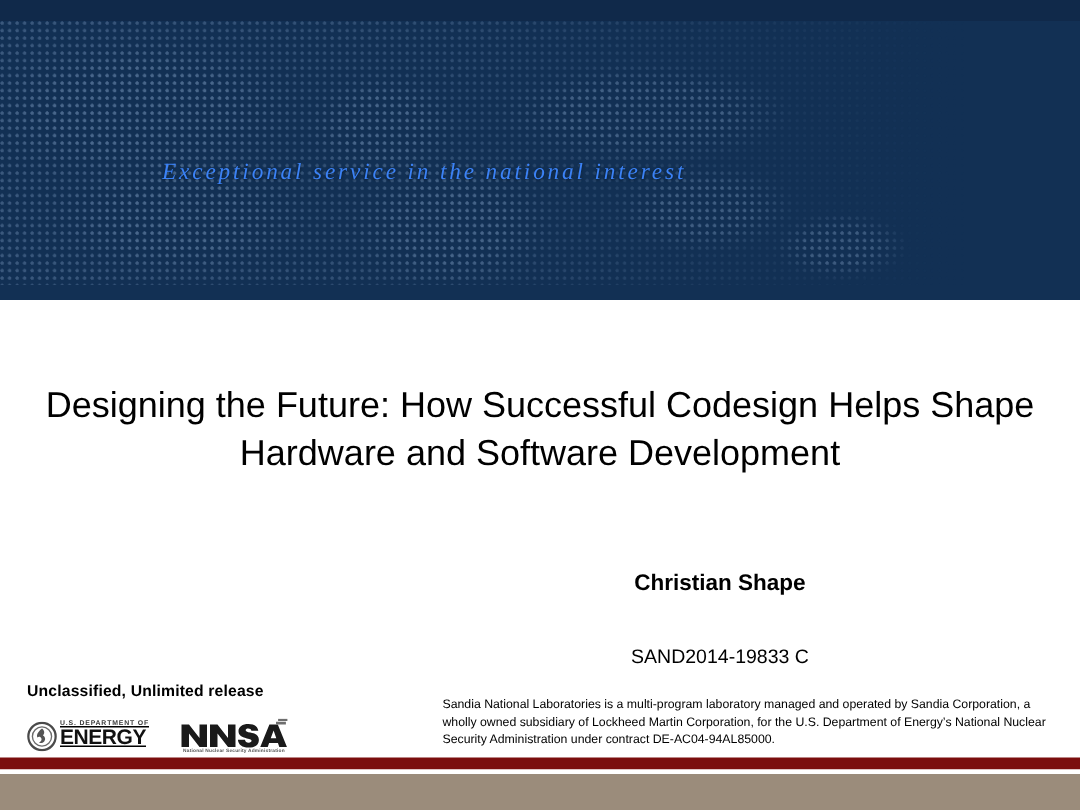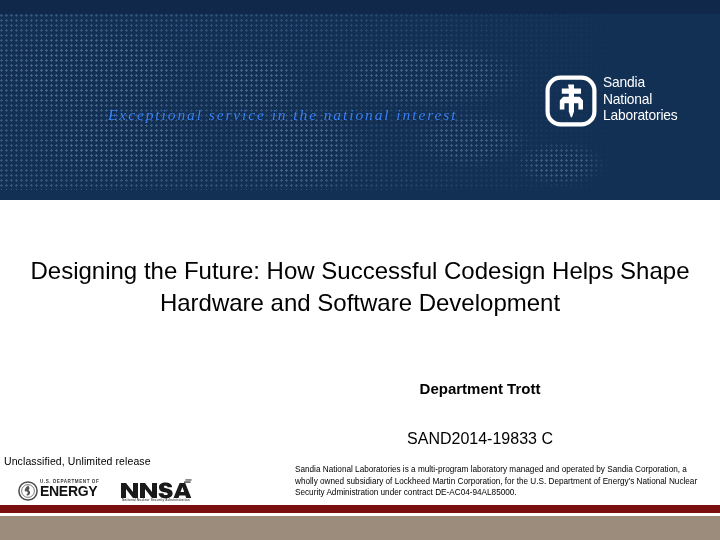--- a/index.html
+++ b/index.html
@@ -147,43 +147,43 @@
     font-size: 15px;
     font-weight: bold;
     color: #000000;
   }
   .sand-number {
     position: absolute;
     left: 300px;
     top: 430px;
     width: 360px;
     text-align: center;
-    font-size: 16px;
+    font-size: 13px;
     color: #000000;
   }
 
   
   .disclaimer {
     position: absolute;
     left: 295px;
     top: 464px;
     width: 412px;
     text-align: left;
     font-size: 8.2px;
     line-height: 11.6px;
     color: #000000;
   }
 
   
   .unclassified {
     position: absolute;
-    left: 4px;
+    left: 18px;
     top: 455px;
     font-size: 10.5px;
-    font-weight: normal;
+    font-weight: bold;
     color: #000000;
     letter-spacing: 0.1px;
     white-space: nowrap;
   }
   .agency-logos {
     position: absolute;
     left: 14px;
     top: 478px;
     width: 180px;
     height: 26px;
@@ -193,21 +193,21 @@
     left: 4px; top: 0;
     width: 92px; height: 26px;
   }
   .doe-seal {
     position: absolute;
     left: 0; top: 3px;
     width: 20px; height: 20px;
   }
   .doe-text {
     position: absolute;
-    left: 22px; top: 1px;
+    left: 22px; top: 1px; text-decoration: underline;
   }
   .doe-sub {
     font-size: 4.6px;
     font-weight: bold;
     letter-spacing: 0.55px;
     color: #3a3a3a;
     white-space: nowrap;
   }
   .doe-main {
     font-size: 14px;
@@ -266,40 +266,25 @@
 
 <div class="slide">
 
   <div class="header">
     <div class="header-topedge"></div>
     <div class="map-dots-base"></div>
     <div class="map-dots"></div>
 
     <div class="tagline">Exceptional service in the national interest</div>
 
-    <div class="sandia-logo">
-      <svg class="sandia-mark" viewBox="0 0 52 52">
-        <rect x="2.6" y="2.6" width="46.8" height="46.8" rx="13" ry="13" fill="none" stroke="#ffffff" stroke-width="4.2"></rect>
-        <path fill="#ffffff" d="
-          M23.0 9.6 h6.0 v4.0 h7.0 v5.2 h-7.0 v3.0
-          h5.6 l3.4 3.6 v9.0 h-4.6 v-6.2 h-4.4 v8.4
-          l-2.0 5.6 h-1.2 l-2.0 -5.6 v-8.4 h-4.4 v6.2
-          h-4.6 v-9.0 l3.4 -3.6 h5.6 v-3.0 h-7.0 v-5.2 h7.0 z"></path>
-      </svg>
-      <div class="sandia-words">
-        <div>Sandia</div>
-        <div>National</div>
-        <div>Laboratories</div>
-      </div>
-    </div>
   </div>
 
   <div class="title">Designing the Future: How Successful Codesign Helps Shape Hardware and Software Development</div>
 
-  <div class="author">Department Trott</div>
+  <div class="author">Christian Shape</div>
   <div class="sand-number">SAND2014-19833 C</div>
 
   <div class="disclaimer">Sandia National Laboratories is a multi-program laboratory managed and operated by Sandia Corporation, a wholly owned subsidiary of Lockheed Martin Corporation, for the U.S. Department of Energy’s National Nuclear Security Administration under contract DE-AC04-94AL85000.</div>
 
   <div class="unclassified">Unclassified, Unlimited release</div>
 
   <div class="agency-logos">
 
     <div class="doe-logo">
       <svg class="doe-seal" viewBox="0 0 20 20">

